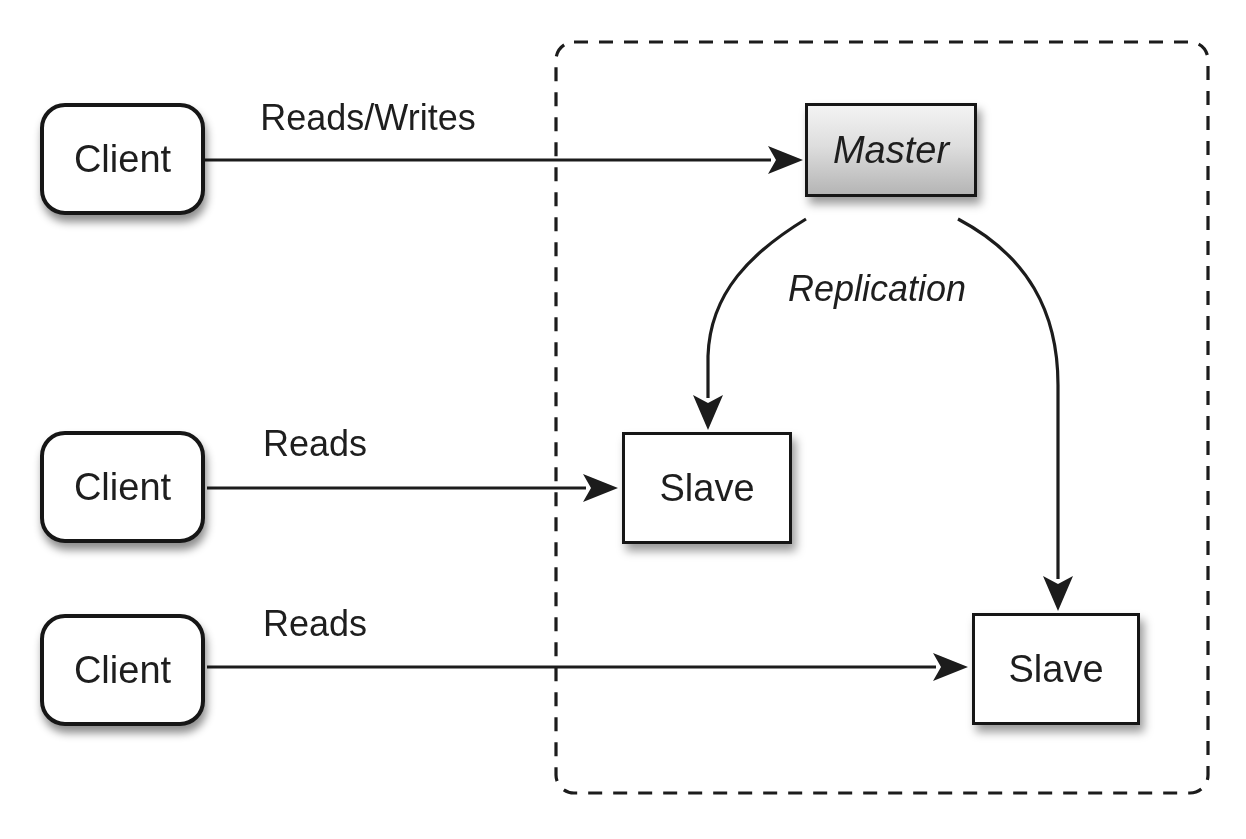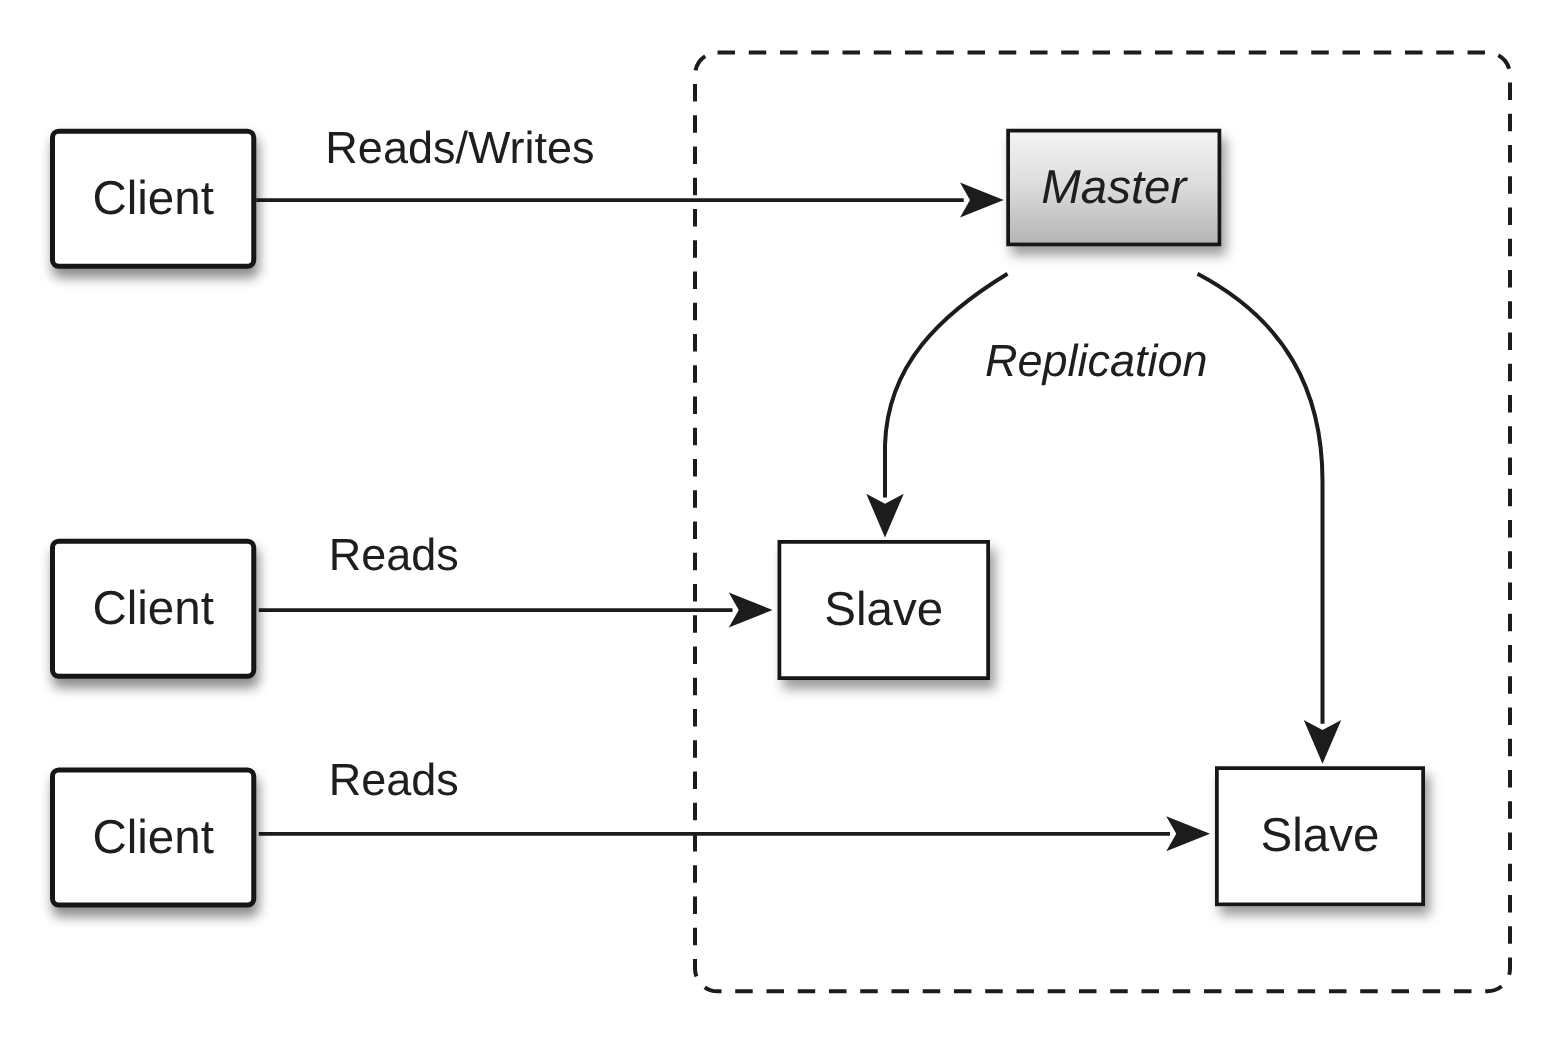--- a/index.html
+++ b/index.html
@@ -48,21 +48,21 @@
     background: var(--node-fill);
     border: 3px solid var(--node-border);
     font-size: 38px;
     line-height: 1;
     color: var(--text);
   }
   .node.client {
     width: 165px;
     height: 112px;
     left: 40px;
-    border-radius: 7px;
+    border-radius: 25px;
     border-width: 4px;
     box-shadow: 2px 7px 9px rgba(0,0,0,0.45);
   }
   .node.rect {
     box-shadow: 4px 7px 9px rgba(0,0,0,0.40);
   }
   .node.master {
     left: 805px; top: 103px;
     width: 172px; height: 94px;
     background: linear-gradient(180deg, var(--master-top) 0%, #dedede 45%, var(--master-bottom) 100%);

